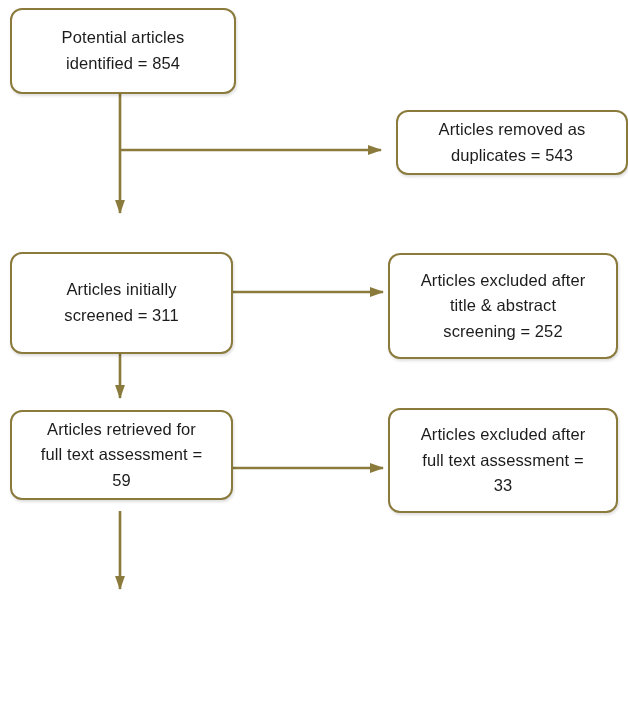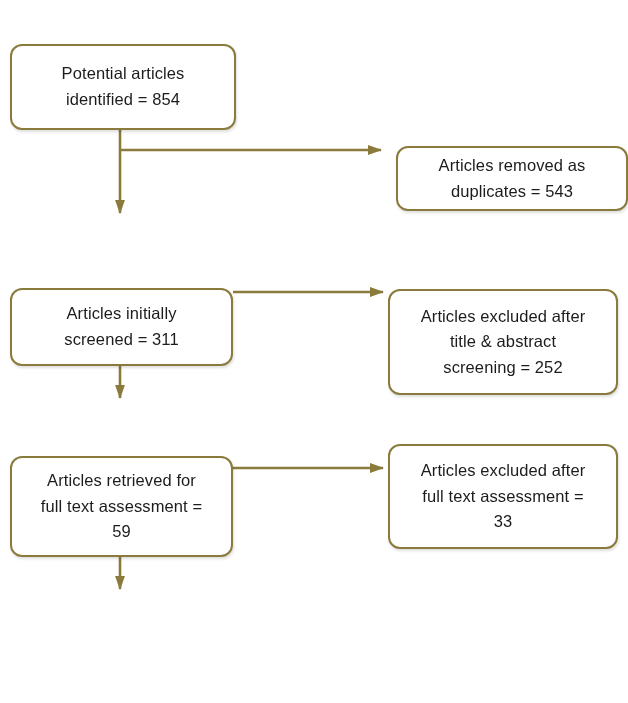--- a/index.html
+++ b/index.html
@@ -31,40 +31,39 @@
     box-sizing: border-box;
     background: #ffffff;
     border: 2.5px solid #8a7a3c;
     border-radius: 12px;
     display: flex;
     align-items: center;
     justify-content: center;
     text-align: center;
     box-shadow: 1px 2px 3px rgba(0,0,0,0.13);
     z-index: 2;
-    margin-top: 36px;
   }
   .flow-box-text {
     display: block;
     width: 100%;
     padding: 0 8px;
     box-sizing: border-box;
     color: #1c1c1c;
     font-size: 16.5px;
     line-height: 1.55;
     font-weight: 400;
     letter-spacing: 0.1px;
     white-space: pre-line;
   }
   
   #box-identified      { left: 10px;  top: 8px;   width: 226px; height: 86px; }
   #box-duplicates      { left: 396px; top: 110px; width: 232px; height: 65px; }
-  #box-screened        { left: 10px;  top: 252px; width: 223px; height: 78px; }
+  #box-screened        { left: 10px;  top: 252px; width: 223px; height: 102px; }
   #box-excluded-title  { left: 388px; top: 253px; width: 230px; height: 106px; }
-  #box-retrieved       { left: 10px;  top: 420px; width: 223px; height: 101px; }
+  #box-retrieved       { left: 10px;  top: 410px; width: 223px; height: 90px; }
   #box-excluded-full   { left: 388px; top: 408px; width: 230px; height: 105px; }
   #box-included        { left: 13px;  top: 605px; width: 223px; height: 90px; }
 
   #box-included .flow-box-text { font-size: 16.5px; }
 </style>
 </head>
 <body>
 
 <div id="diagram-root">
 

